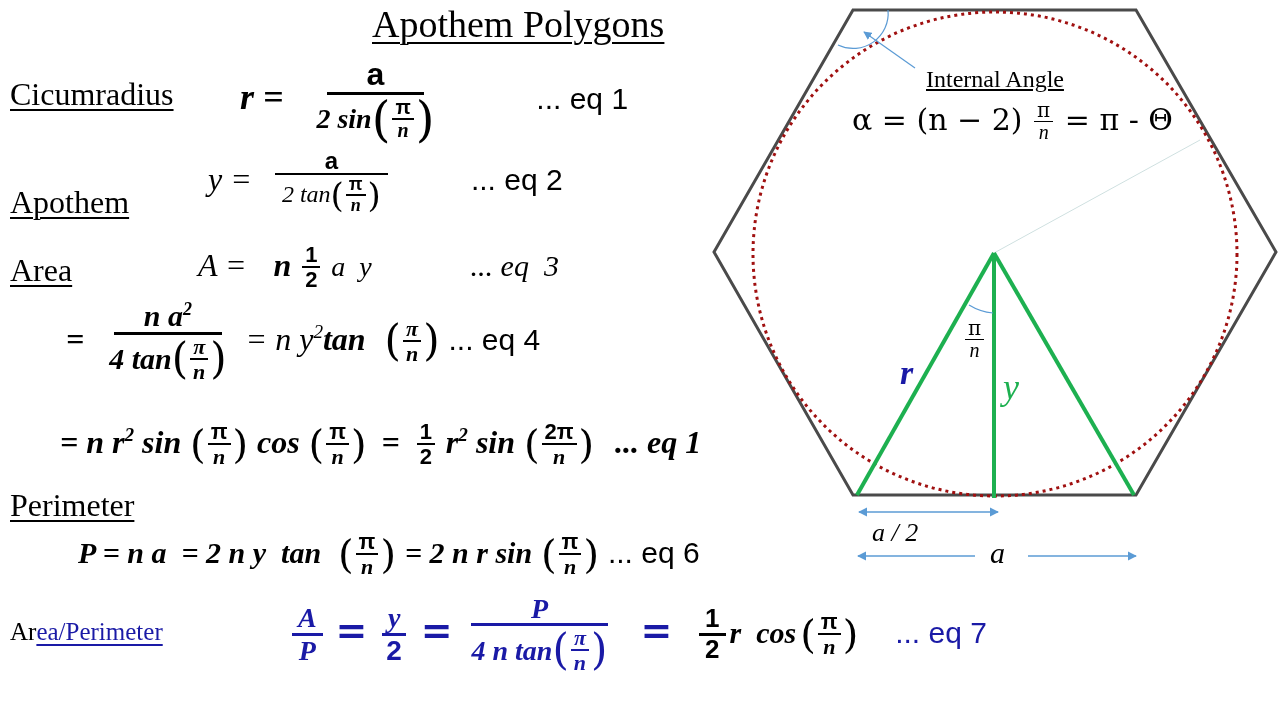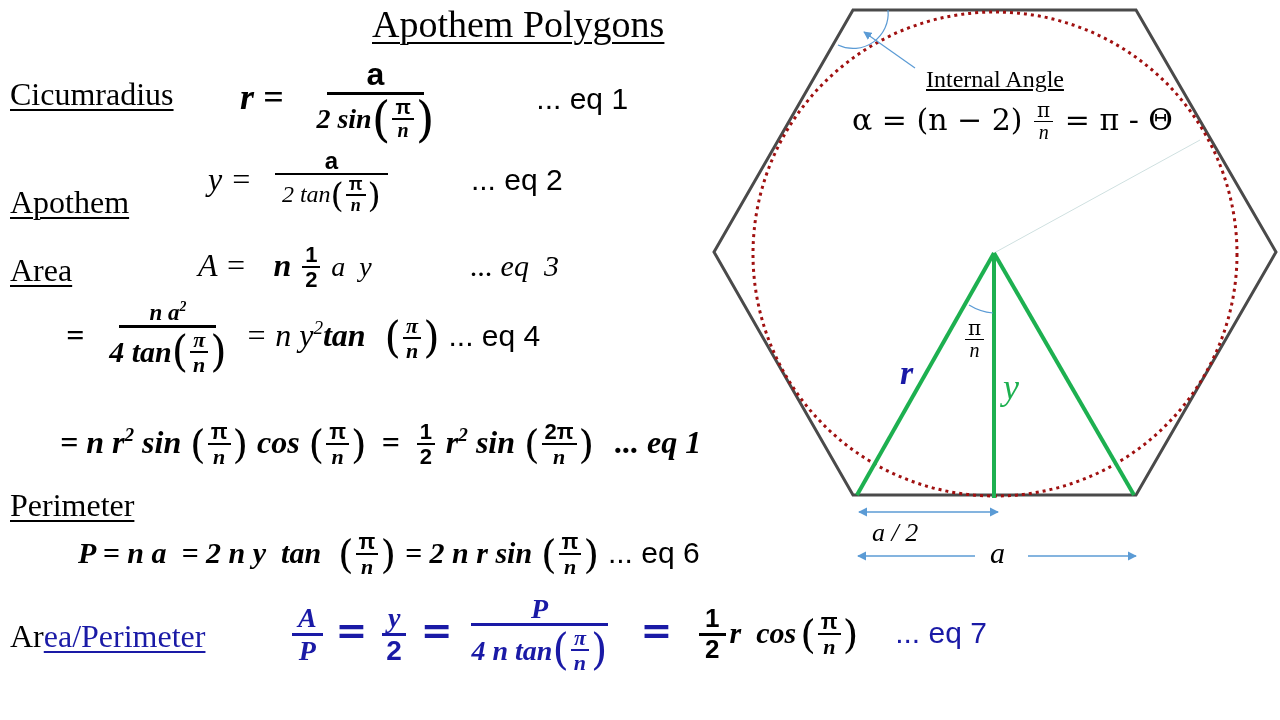--- a/index.html
+++ b/index.html
@@ -103,21 +103,21 @@
       <span class="num">1</span>
       <span class="den">2</span>
     </span>
   <span class="math" style="font-size:28px; font-weight:normal; white-space:pre;">a  y</span>
   <span class="math" style="font-size:30px; font-weight:normal; margin-left:90px; white-space:pre;">... eq  3</span>
 </div>
 
 <div class="abs eq" style="left:66px; top:300px;">
   <span class="math" style="font-size:32px;">=</span>
   <span class="frac" style="margin-left:10px;">
-    <span class="num math" style="font-size:23px; padding:0 30px;"><span>n a</span><sup>2</sup></span>
+    <span class="num math" style="font-size:30px; padding:0 30px;"><span>n a</span><sup>2</sup></span>
     <span class="den"><span class="pgroup">
           <span class="math" style="font-size:30px;">4 tan</span>
           <span class="paren" style="font-size:42px;">(</span>
           <span class="sfrac" style="font-size:22px;">
             <span class="num mi">π</span>
             <span class="den mi">n</span>
           </span>
           <span class="paren" style="font-size:42px;">)</span>
         </span></span>
   </span>
@@ -185,21 +185,21 @@
       <span class="paren" style="font-size:40px;">(</span>
       <span class="sfrac" style="font-size:22px;">
         <span class="num up">π</span>
         <span class="den mi">n</span>
       </span>
       <span class="paren" style="font-size:40px;">)</span>
     </span>
   <span class="eqref" style="">... eq 6</span>
 </div>
 
-<div class="abs" style="left:10px; top:618px; font-size:32px;">
+<div class="abs" style="left:10px; top:618px; font-size:25px;">
   <span>Ar</span><span class="blue" style="text-decoration:underline; text-decoration-thickness:2px; text-underline-offset:4px;">ea/Perimeter</span>
 </div>
 <div class="abs eq blue" style="left:288px; top:594px;">
   <span class="frac math" style="font-size:28px;">
       <span class="num">A</span>
       <span class="den">P</span>
     </span>
   <span style="font-size:38px; font-family:'DejaVu Sans', sans-serif;">=</span>
   <span class="frac" style="font-size:28px;">
       <span class="num math">y</span>

